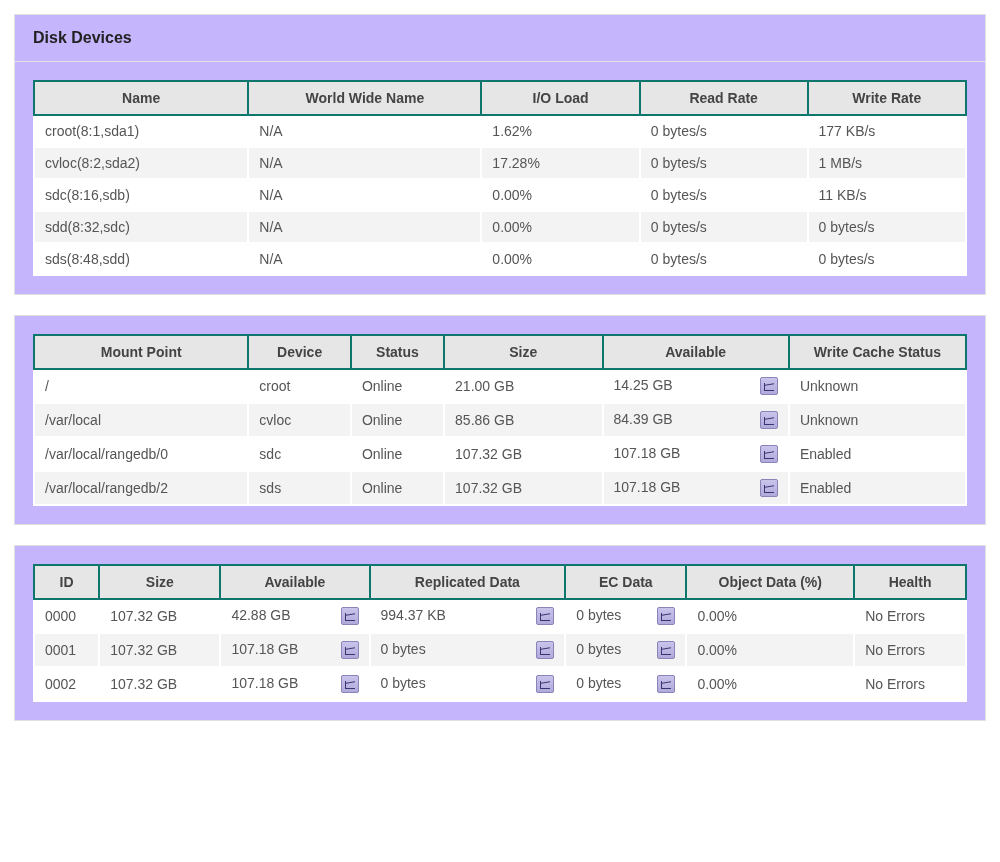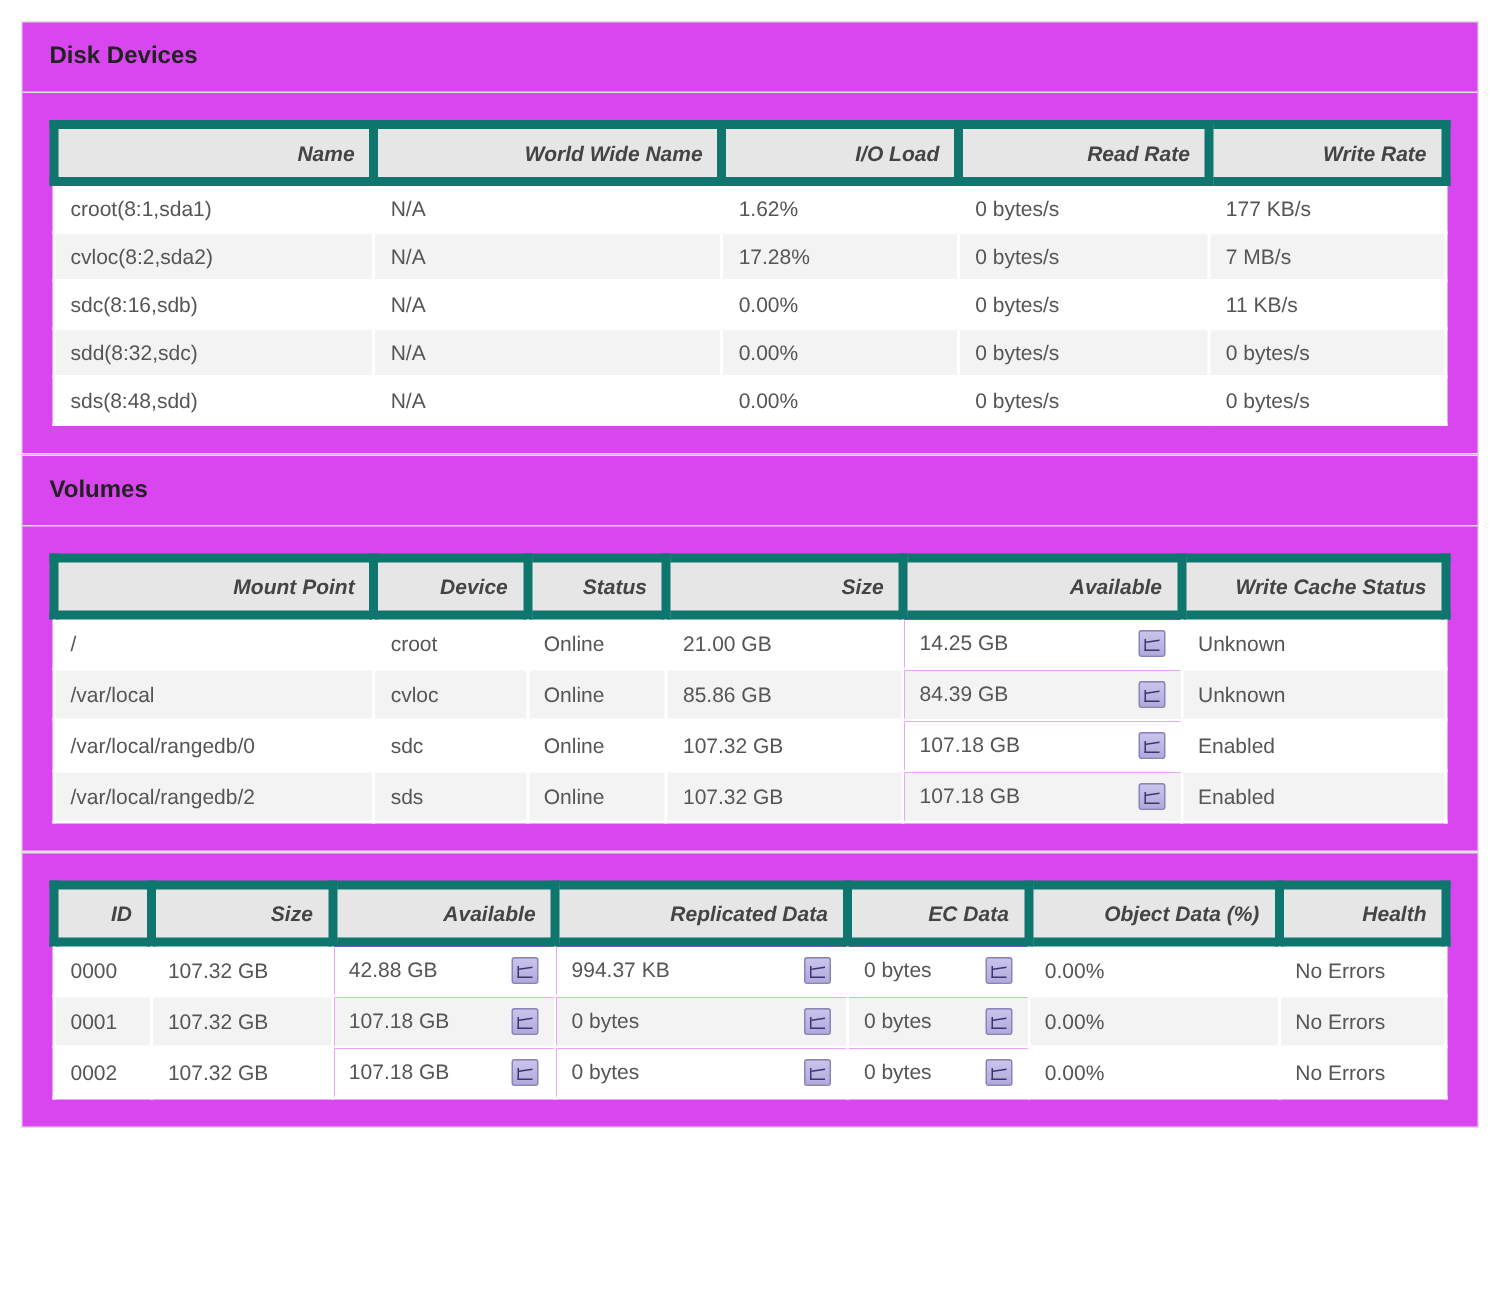--- a/index.html
+++ b/index.html
@@ -6,48 +6,48 @@
   body {
     margin: 0;
     padding: 14px;
     font-family: Arial, Helvetica, sans-serif;
     background: #ffffff;
     color: #333;
     font-size: 14px;
   }
   .panel {
     border: 1px solid #e0e0e0;
-    background: #d946ef;
+    margin-bottom: 20px;
+    background: #c4b5fd;
   }
   .panel-header {
     padding: 14px 18px 14px 18px;
     border-bottom: 1px solid #e0e0e0;
   }
   .panel-title {
     font-weight: bold;
     font-size: 16px;
     color: #222;
   }
   .panel-body {
     padding: 18px;
   }
   table {
     width: 100%;
     border-collapse: collapse;
     table-layout: fixed;
   }
   thead th {
     background: #e6e6e6;
-    text-align: right;
+    text-align: center;
     font-weight: bold;
     font-size: 14px;
     color: #444;
     padding: 8px 10px;
-    border: 6px solid #0f766e;
-    font-style: italic;
+    border: 2px solid #0f766e;
   }
   tbody td {
     padding: 7px 10px;
     font-size: 14px;
     color: #555;
     border: 2px solid #fff;
     vertical-align: middle;
   }
   tbody tr:nth-child(even) td {
     background: #f3f3f3;
@@ -122,21 +122,21 @@
             <td><span>N/A</span></td>
             <td><span>1.62%</span></td>
             <td><span>0 bytes/s</span></td>
             <td><span>177 KB/s</span></td>
           </tr>
           <tr>
             <td><span>cvloc(8:2,sda2)</span></td>
             <td><span>N/A</span></td>
             <td><span>17.28%</span></td>
             <td><span>0 bytes/s</span></td>
-            <td><span>7 MB/s</span></td>
+            <td><span>1 MB/s</span></td>
           </tr>
           <tr>
             <td><span>sdc(8:16,sdb)</span></td>
             <td><span>N/A</span></td>
             <td><span>0.00%</span></td>
             <td><span>0 bytes/s</span></td>
             <td><span>11 KB/s</span></td>
           </tr>
           <tr>
             <td><span>sdd(8:32,sdc)</span></td>
@@ -151,23 +151,20 @@
             <td><span>0.00%</span></td>
             <td><span>0 bytes/s</span></td>
             <td><span>0 bytes/s</span></td>
           </tr>
         </tbody>
     </table>
   </div>
 </div>
 
 <div class="panel">
-  <div class="panel-header">
-    <span class="panel-title">Volumes</span>
-  </div>
   <div class="panel-body">
     <table>
       <colgroup>
         <col style="width:23%">
           <col style="width:11%">
           <col style="width:10%">
           <col style="width:17%">
           <col style="width:20%">
           <col style="width:19%">
       </colgroup>

